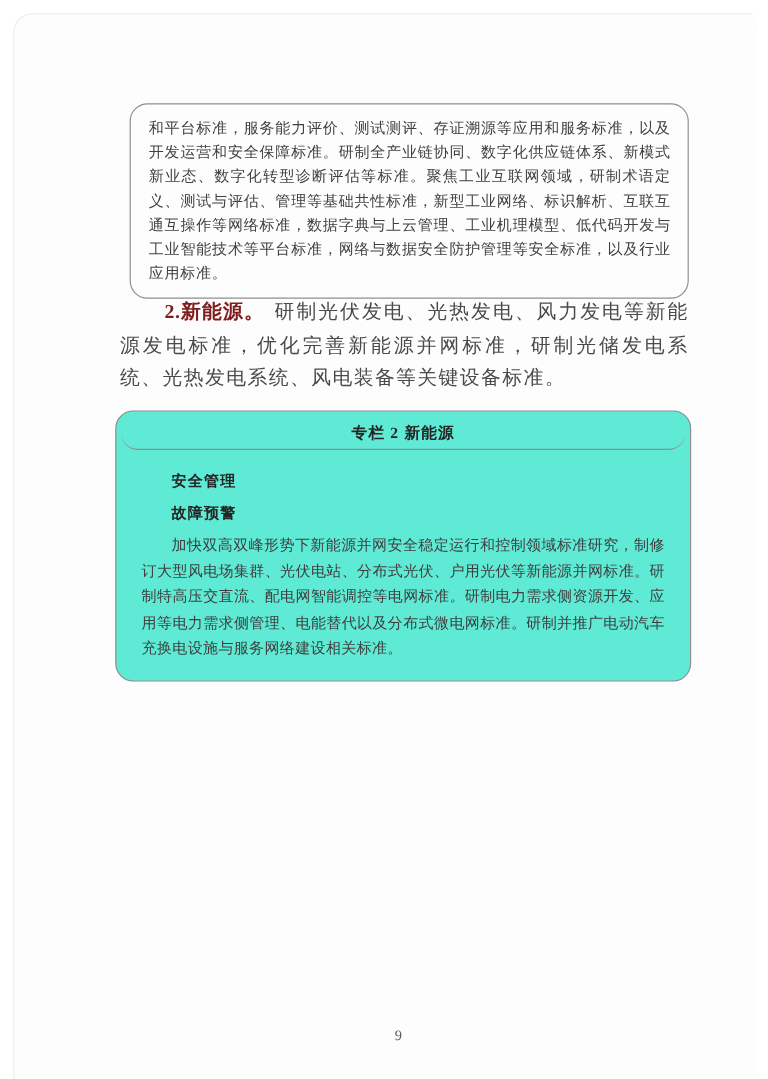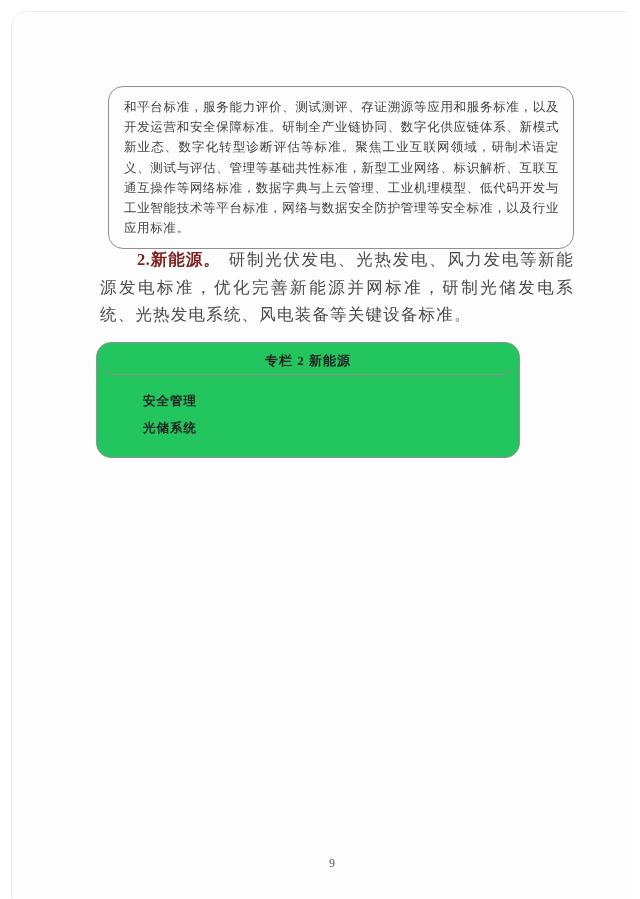--- a/index.html
+++ b/index.html
@@ -33,23 +33,23 @@
     letter-spacing:1.2px;
     color:#4a4a4a;
   }
   .section-para .sec-label {
     font-weight:bold;
     color:#7f1d1d;
     letter-spacing:0.5px;
   }
   
   .column-box {
-    position:absolute; left:80px; top:326px; width:424px;
+    position:absolute; left:80px; top:326px; width:480px;
     border:1px solid #8f8f8f;
-    background:#22c55e;
+    background:#5eead4;
   }
   .column-title {
     border-bottom:1px solid #8f8f8f;
     text-align:center;
     font-weight:bold;
     font-size:13px;
     padding:5px 0 4px 0;
     letter-spacing:1px;
     color:#252525;
   }
@@ -90,21 +90,22 @@
   </div>
 
   <p class="section-para"><span class="sec-label">2.新能源。</span><span>研制光伏发电、光热发电、风力发电等新能源发电标准，优化完善新能源并网标准，研制光储发电系统、光热发电系统、风电装备等关键设备标准。</span></p>
 
   <div class="column-box">
     <div class="column-title">专栏 2 新能源</div>
     <div class="column-body">
 
       <div class="sub-heading">安全管理</div>
 
-      <div class="sub-heading">光储系统</div>
+      <div class="sub-heading">故障预警</div>
+      <p class="sub-text">加快双高双峰形势下新能源并网安全稳定运行和控制领域标准研究，制修订大型风电场集群、光伏电站、分布式光伏、户用光伏等新能源并网标准。研制特高压交直流、配电网智能调控等电网标准。研制电力需求侧资源开发、应用等电力需求侧管理、电能替代以及分布式微电网标准。研制并推广电动汽车充换电设施与服务网络建设相关标准。</p>
 
 
     </div>
   </div>
 
   <div class="page-number">9</div>
 
 </div>
 
 </body></html>

